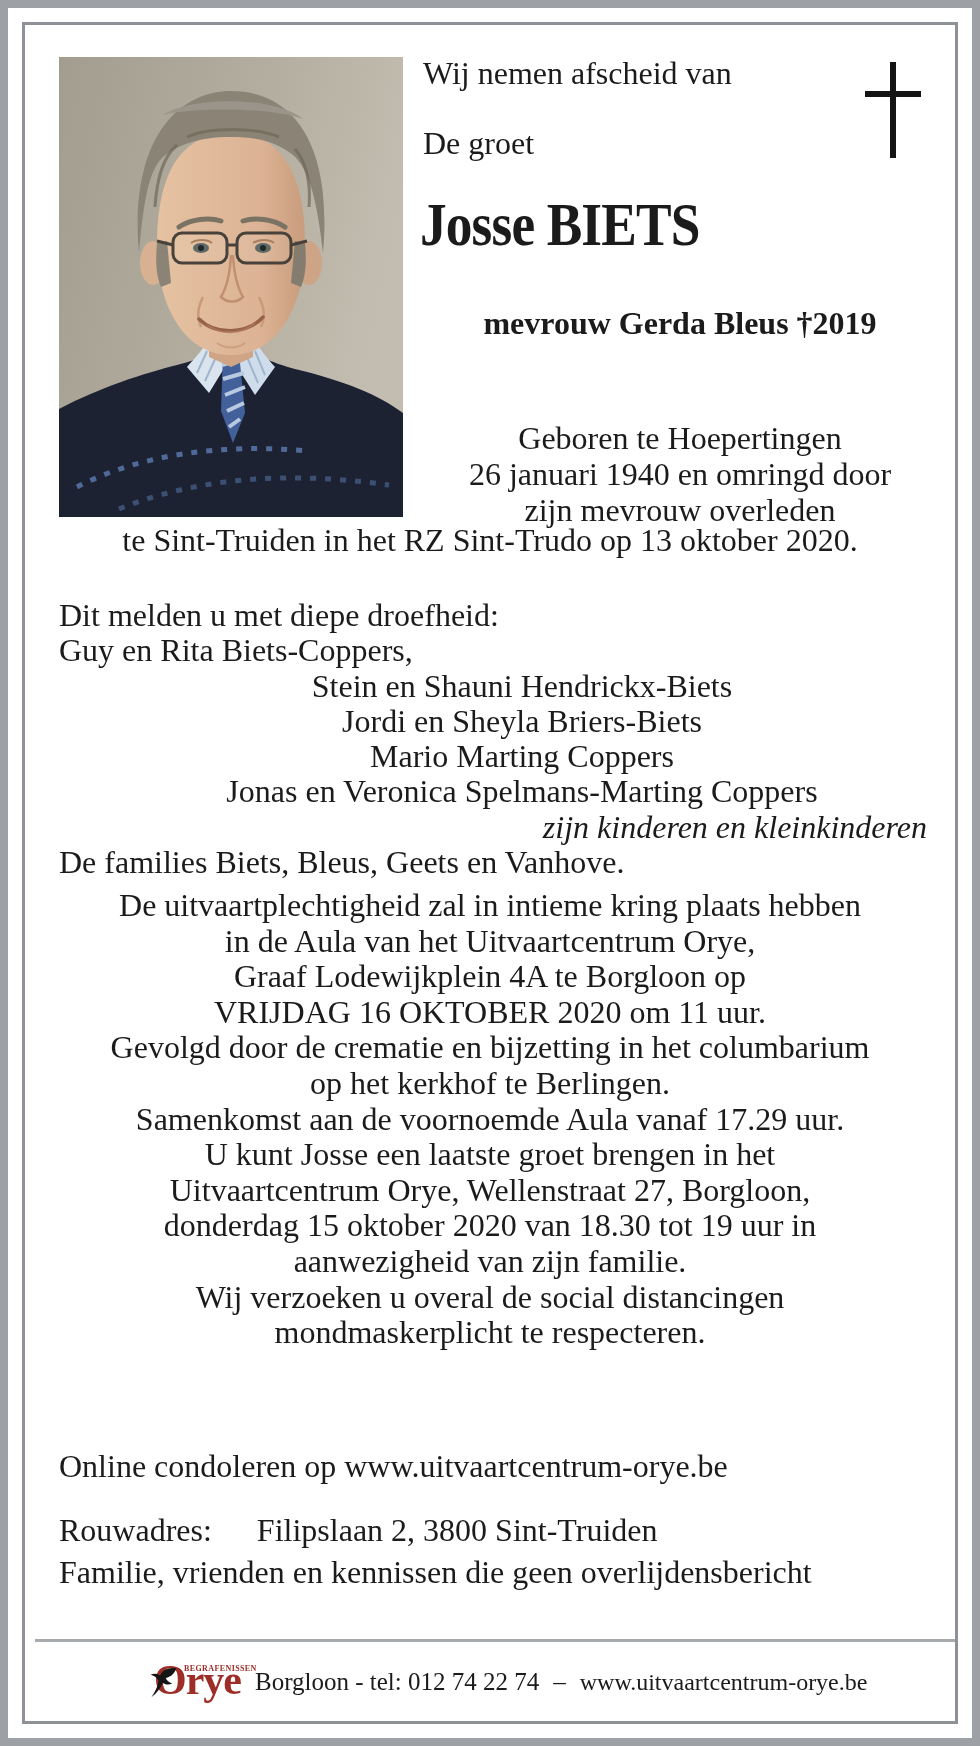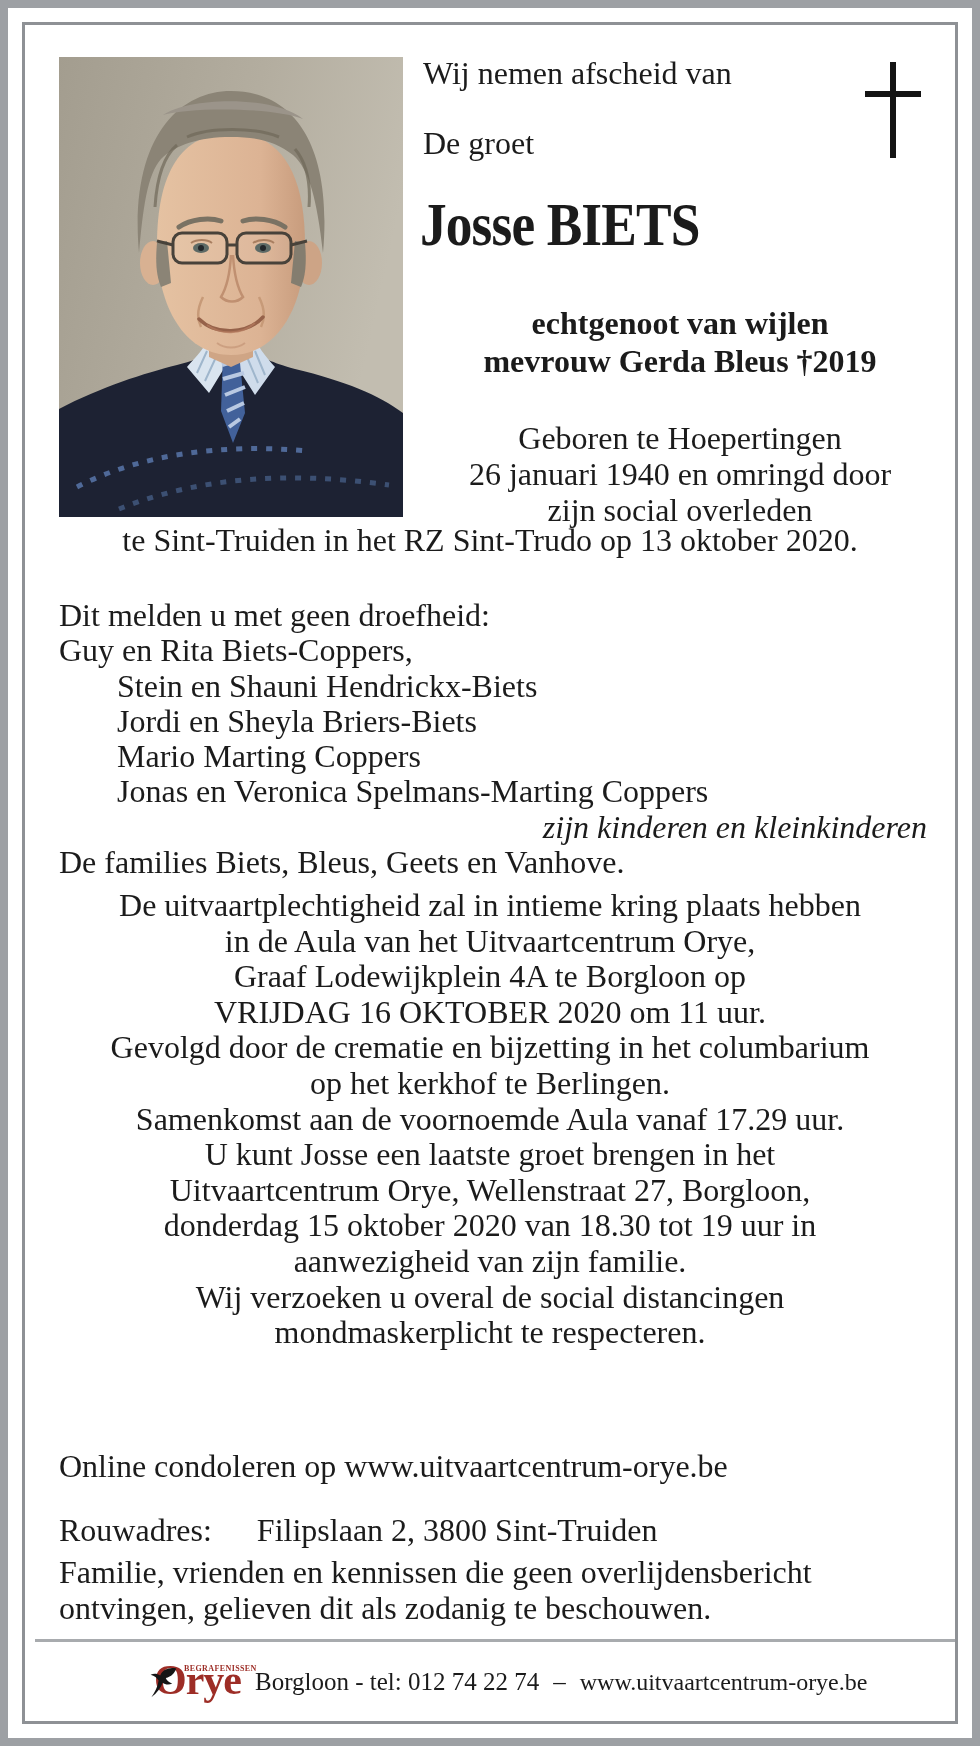--- a/index.html
+++ b/index.html
@@ -21,21 +21,21 @@
   .cross { position:absolute; left:864px; top:60px; width:58px; height:100px; }
 
   .spouse { position:absolute; left:420px; top:304px; width:520px; text-align:center;
             font-weight:bold; font-size:32px; line-height:38px; }
   .birth  { position:absolute; left:420px; top:420px; width:520px; text-align:center;
             font-size:32px; line-height:36px; }
   .death-line { position:absolute; left:25px; top:522px; width:930px; text-align:center;
             font-size:32px; line-height:36px; }
 
   .family { position:absolute; left:59px; top:598px; width:868px; font-size:32px; line-height:35.3px; }
-  .family .indent { padding-left:58px; }
+  .family .indent { padding-left:58px;text-align:center; }
   .family .relation { text-align:right; font-style:italic; }
 
   .ceremony { position:absolute; left:25px; top:888px; width:930px; text-align:center;
               font-size:32px; line-height:35.6px; }
   .ceremony .bold { font-weight:normal; }
 
   .condolence { position:absolute; left:59px; top:1448px; font-size:32px; line-height:36px; }
   .condolence .addr-value { display:inline-block; margin-left:45px;margin-top:28px; }
 
   .notice { position:absolute; left:59px; top:1555px; font-size:32px; line-height:35.5px; }
@@ -134,34 +134,33 @@
   <div class="name"><span class="squeeze">Josse BIETS</span></div>
 
   <div class="cross">
     <svg viewBox="0 0 58 100">
       <rect x="26" y="2" width="6" height="96" fill="#141414"></rect>
       <rect x="1" y="31" width="56" height="6" fill="#141414"></rect>
     </svg>
   </div>
 
   <div class="spouse">
-    <div>echtgenoot van wijlen</div>
     <div>mevrouw Gerda Bleus †2019</div>
   </div>
 
   <div class="birth">
     <div>Geboren te Hoepertingen</div>
     <div>26 januari 1940 en omringd door</div>
-    <div>zijn social overleden</div>
+    <div>zijn mevrouw overleden</div>
   </div>
 
   <div class="death-line">te Sint-Truiden in het RZ Sint-Trudo op 13 oktober 2020.</div>
 
   <div class="family">
-    <div>Dit melden u met geen droefheid:</div>
+    <div>Dit melden u met diepe droefheid:</div>
     <div>Guy en Rita Biets-Coppers,</div>
     <div class="indent">Stein en Shauni Hendrickx-Biets</div>
     <div class="indent">Jordi en Sheyla Briers-Biets</div>
     <div class="indent">Mario Marting Coppers</div>
     <div class="indent">Jonas en Veronica Spelmans-Marting Coppers</div>
     <div class="relation">zijn kinderen en kleinkinderen</div>
     <div>De families Biets, Bleus, Geets en Vanhove.</div>
   </div>
 
   <div class="ceremony">
@@ -180,21 +179,20 @@
     <div>mondmaskerplicht te respecteren.</div>
   </div>
 
   <div class="condolence">
     <div>Online condoleren op www.uitvaartcentrum-orye.be</div>
     <div><span>Rouwadres:</span><span class="addr-value">Filipslaan 2, 3800 Sint-Truiden</span></div>
   </div>
 
   <div class="notice">
     <div>Familie, vrienden en kennissen die geen overlijdensbericht</div>
-    <div>ontvingen, gelieven dit als zodanig te beschouwen.</div>
   </div>
 
   <div class="rule"></div>
 
   <div class="footer-logo">
     <span class="logo-name">Orye</span>
     <span class="logo-sub">BEGRAFENISSEN</span>
     <svg class="swallow" viewBox="0 0 36 40">
       <path d="M32,3 C23,1 14,5 12,12 C8,9 4,9 0,11 C5,12.5 8,15 10,18 C9,26 5,33 1,39 C8,34 13,27 15,21 C18,23.5 23,24 27,22 C23,20.5 20,18 19,15 C26,13 30,9 32,3 Z" fill="#151515"></path>
     </svg>

